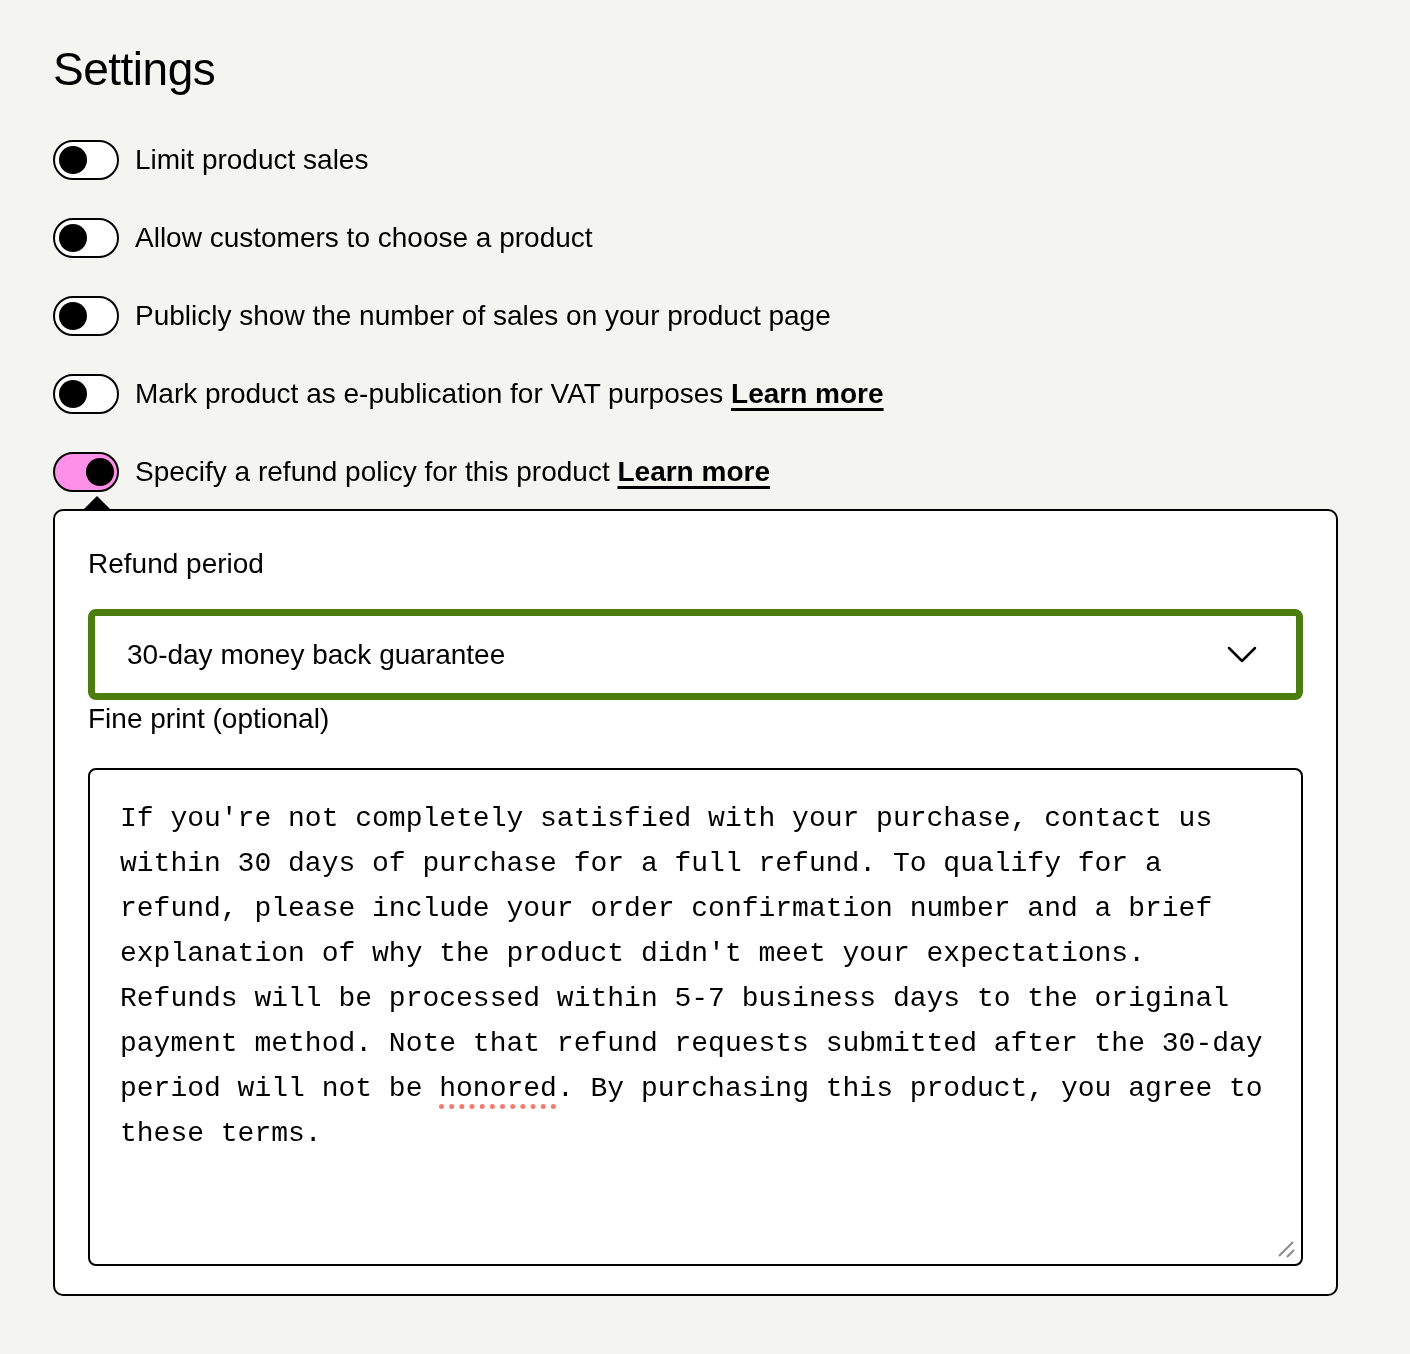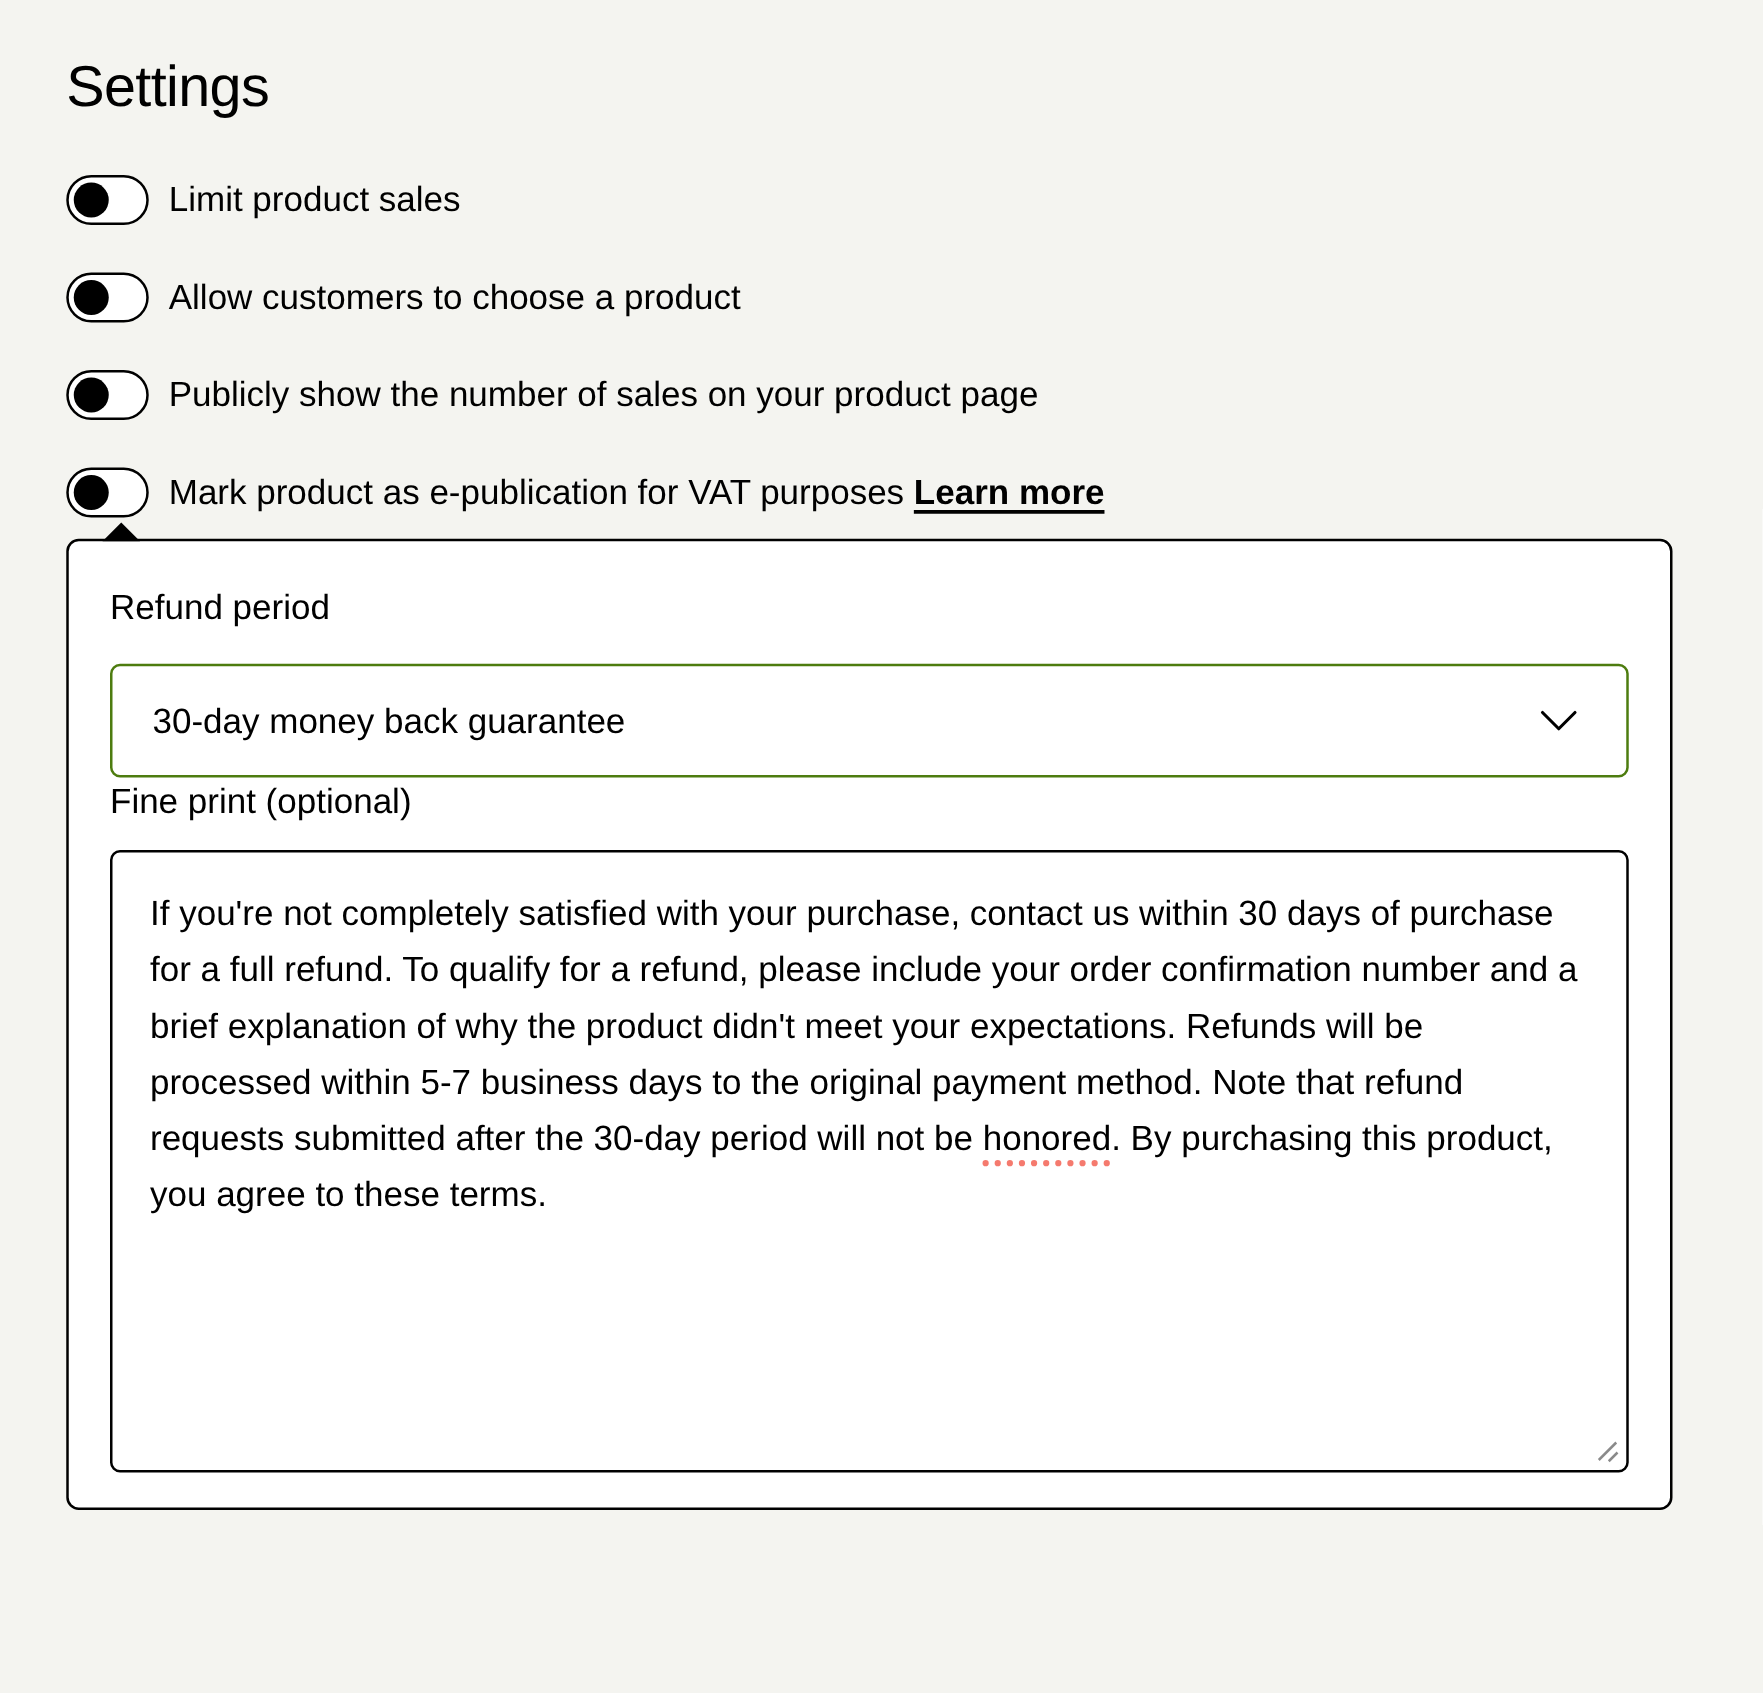--- a/index.html
+++ b/index.html
@@ -88,52 +88,53 @@
     align-items: baseline;
     font-size: 28px;
     line-height: 38px;
   }
   .select-box {
     position: relative;
     margin-top: 26px;
     width: 100%;
     height: 91px;
     background: #fff;
-    border: 2px solid #4d7c0f;
+    border: 7px solid #4d7c0f;
     border-radius: 8px;
     display: flex;
     align-items: center;
     padding: 0 90px 0 32px;
     font-size: 28px;
     cursor: pointer;
   }
   .select-box .chevron {
     position: absolute;
     right: 38px;
     top: 50%;
     transform: translateY(-50%);
     display: block;
   }
   .field-label {
     font-size: 28px;
     line-height: 38px;
   }
   .textbox {
     position: relative;
-    margin-top: 20px;
+    margin-top: 30px;
     width: 100%;
     height: 498px;
     background: #fff;
     border: 2px solid #000;
     border-radius: 8px;
     padding: 26px 30px;
     font-size: 28px;
     line-height: 45px;
     cursor: text;
     overflow: hidden;
+    font-family: Liberation Mono, monospace;
   }
   .misspelled {
     text-decoration: underline;
     text-decoration-style: dotted;
     text-decoration-color: #f57a6e;
     text-decoration-thickness: 4.5px;
     text-underline-offset: 8px;
   }
   .resize-handle {
     position: absolute;
@@ -171,20 +172,27 @@
   </div>
 
   <div class="toggle-row">
     <span class="switch">
         <span class="knob"></span>
       </span>
     <span class="row-text"><span>Mark product as e-publication for VAT purposes</span>
       <a class="link">Learn more</a></span>
   </div>
 
+  <div class="toggle-row">
+    <span class="switch on">
+        <span class="knob"></span>
+      </span>
+    <span class="row-text"><span>Specify a refund policy for this product</span>
+      <a class="link">Learn more</a></span>
+  </div>
 
 </div>
 
 <div class="panel">
   <span class="panel-pointer"></span>
 
   <div class="panel-header">
     <span>Refund period</span>
   </div>
 

